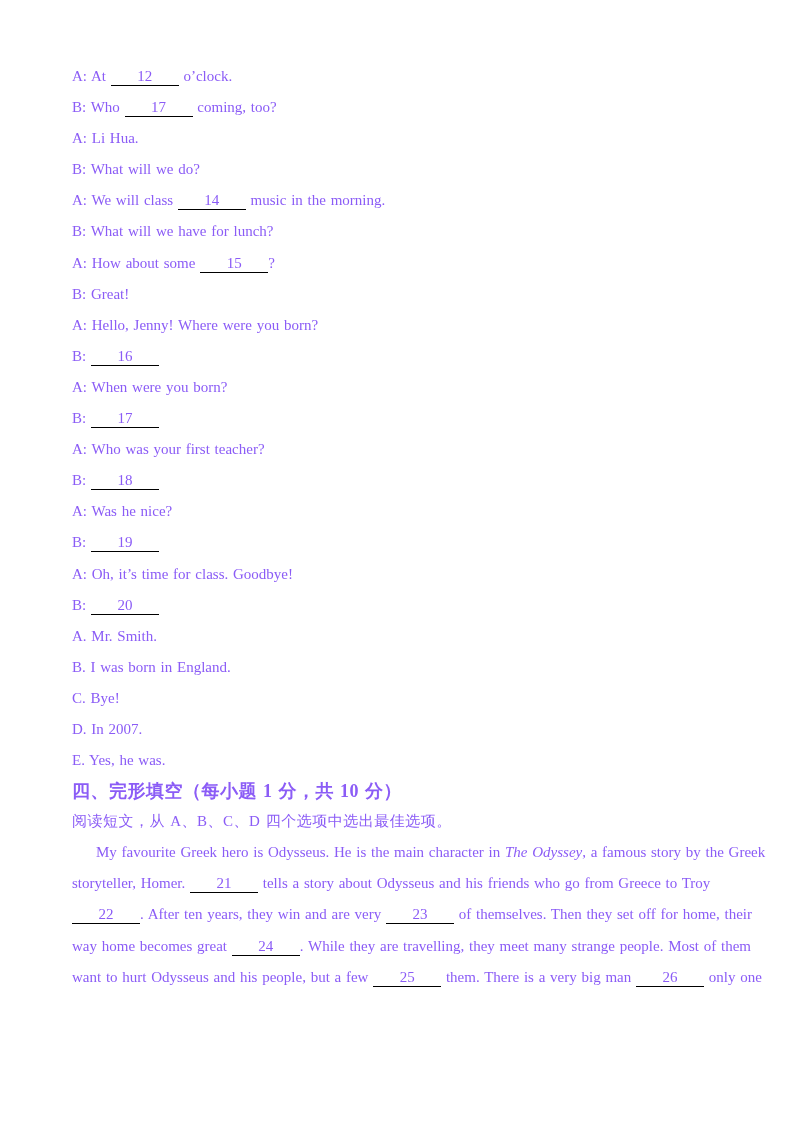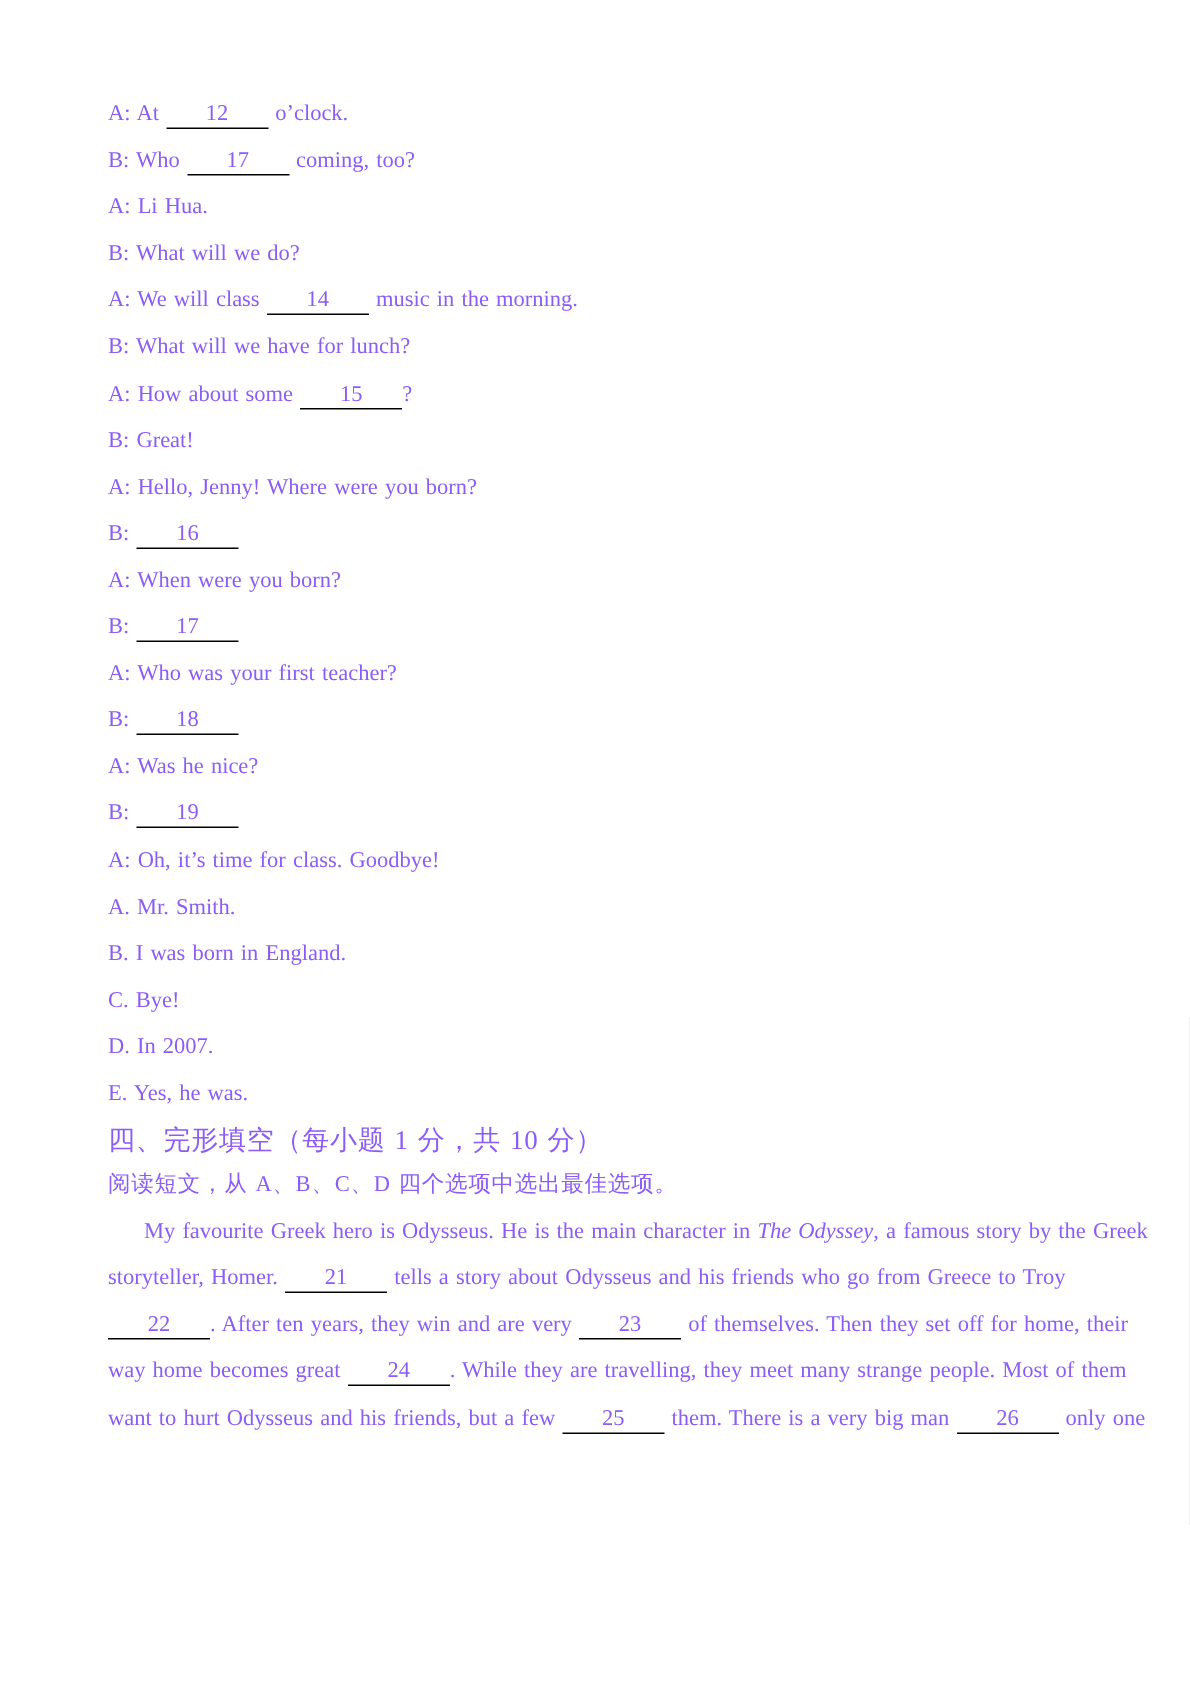--- a/index.html
+++ b/index.html
@@ -26,21 +26,21 @@
     font-size: 15px;
     white-space: nowrap;
     word-spacing: 1px;
   }
   .line.cn {
     font-size: 15px;
     letter-spacing: 0.5px;
   }
   .line.heading {
     font-size: 18px;
-    font-weight: normal;
+    font-weight: bold;
     height: 30px;
     line-height: 30px;
     letter-spacing: 0.5px;
   }
   .line.indent { text-indent: 24px; }
   .blank {
     display: inline-block;
     min-width: 68px;
     border-bottom: 1px solid #000;
     text-align: center;
@@ -65,26 +65,27 @@
       <p class="line"><span>B: Great!</span></p>
       <p class="line"><span>A: Hello, Jenny! Where were you born?</span></p>
       <p class="line"><span>B: </span><span class="blank">16</span></p>
       <p class="line"><span>A: When were you born?</span></p>
       <p class="line"><span>B: </span><span class="blank">17</span></p>
       <p class="line"><span>A: Who was your first teacher?</span></p>
       <p class="line"><span>B: </span><span class="blank">18</span></p>
       <p class="line"><span>A: Was he nice?</span></p>
       <p class="line"><span>B: </span><span class="blank">19</span></p>
       <p class="line"><span>A: Oh, it’s time for class. Goodbye!</span></p>
+      <p class="line"><span>B: </span><span class="blank">20</span></p>
       <p class="line"><span>A. Mr. Smith.</span></p>
       <p class="line"><span>B. I was born in England.</span></p>
       <p class="line"><span>C. Bye!</span></p>
       <p class="line"><span>D. In 2007.</span></p>
       <p class="line"><span>E. Yes, he was.</span></p>
       <p class="line heading"><span>四、完形填空（每小题 1 分，共 10 分）</span></p>
       <p class="line cn"><span>阅读短文，从 A、B、C、D 四个选项中选出最佳选项。</span></p>
       <p class="line indent"><span>My favourite Greek hero is Odysseus. He is the main character in </span><span class="italic">The Odyssey</span><span>, a famous story by the Greek</span></p>
       <p class="line"><span>storyteller, Homer. </span><span class="blank">21</span><span> tells a story about Odysseus and his friends who go from Greece to Troy</span></p>
       <p class="line"><span class="blank">22</span><span>. After ten years, they win and are very </span><span class="blank">23</span><span> of themselves. Then they set off for home, their</span></p>
       <p class="line"><span>way home becomes great </span><span class="blank">24</span><span>. While they are travelling, they meet many strange people. Most of them</span></p>
-      <p class="line"><span>want to hurt Odysseus and his friends, but a few </span><span class="blank">25</span><span> them. There is a very big man </span><span class="blank">26</span><span> only one</span></p>
+      <p class="line"><span>want to hurt Odysseus and his people, but a few </span><span class="blank">25</span><span> them. There is a very big man </span><span class="blank">26</span><span> only one</span></p>
     </div>
 </div>
 
 </body></html>

